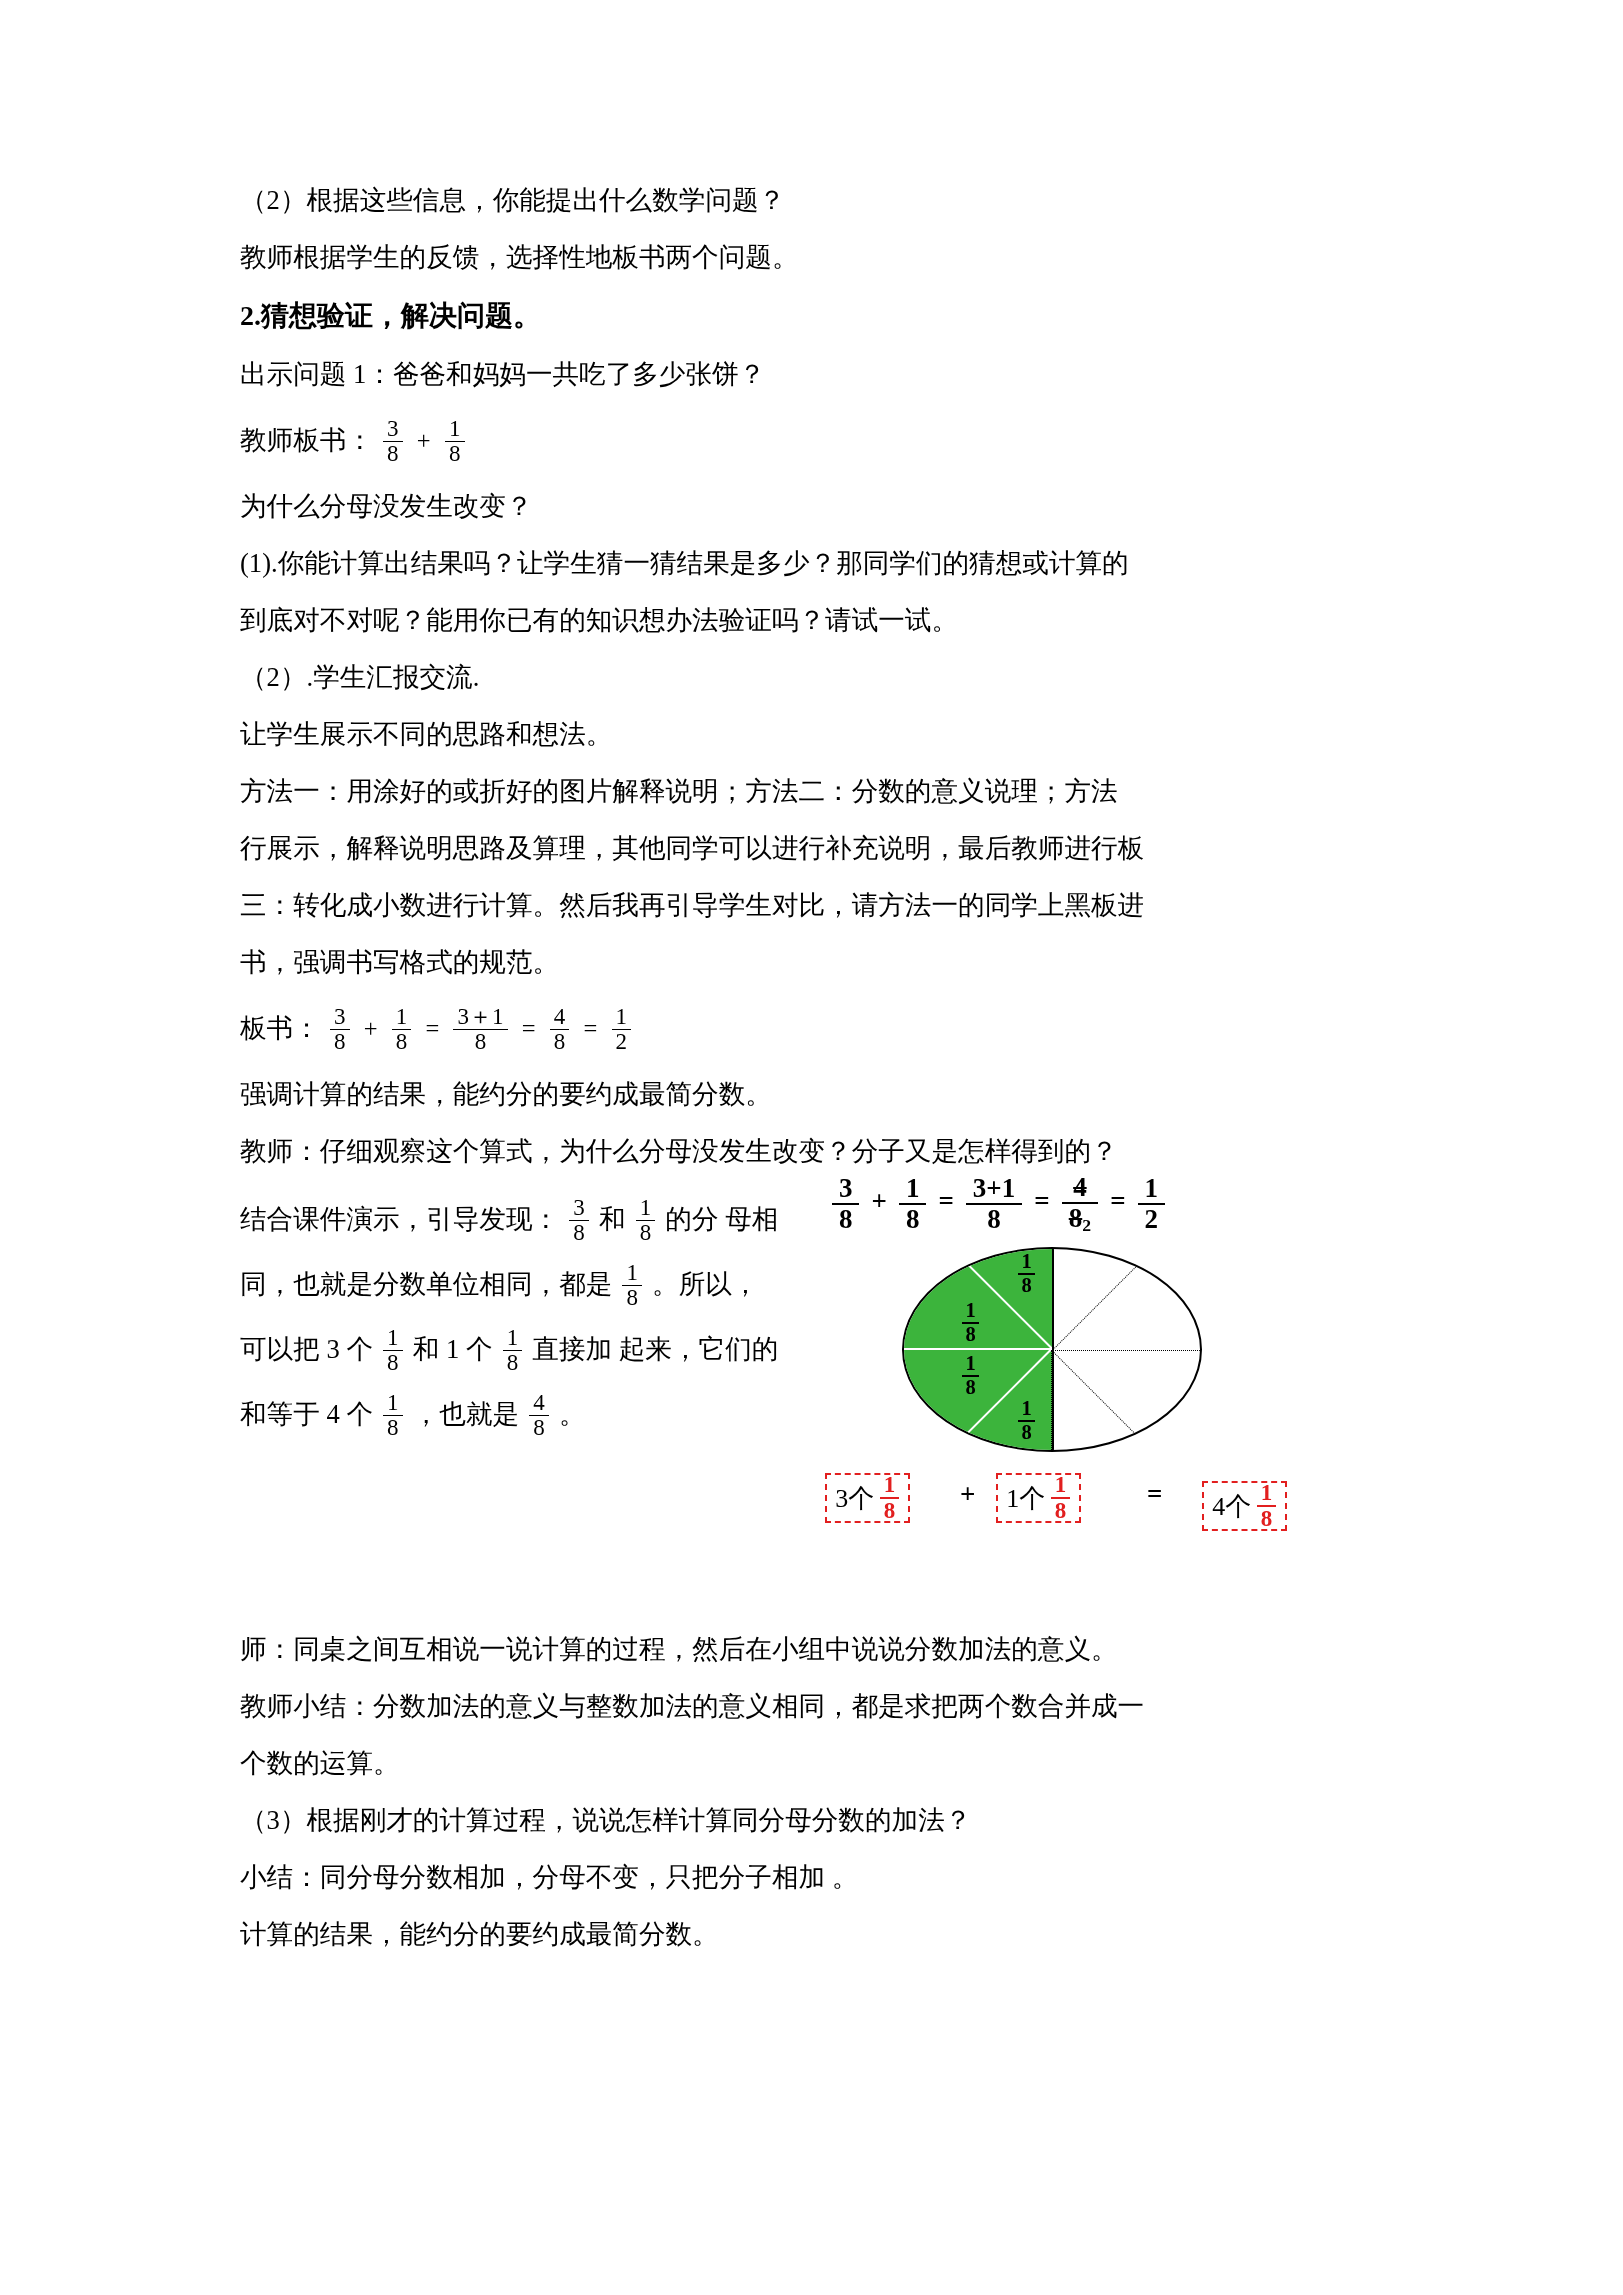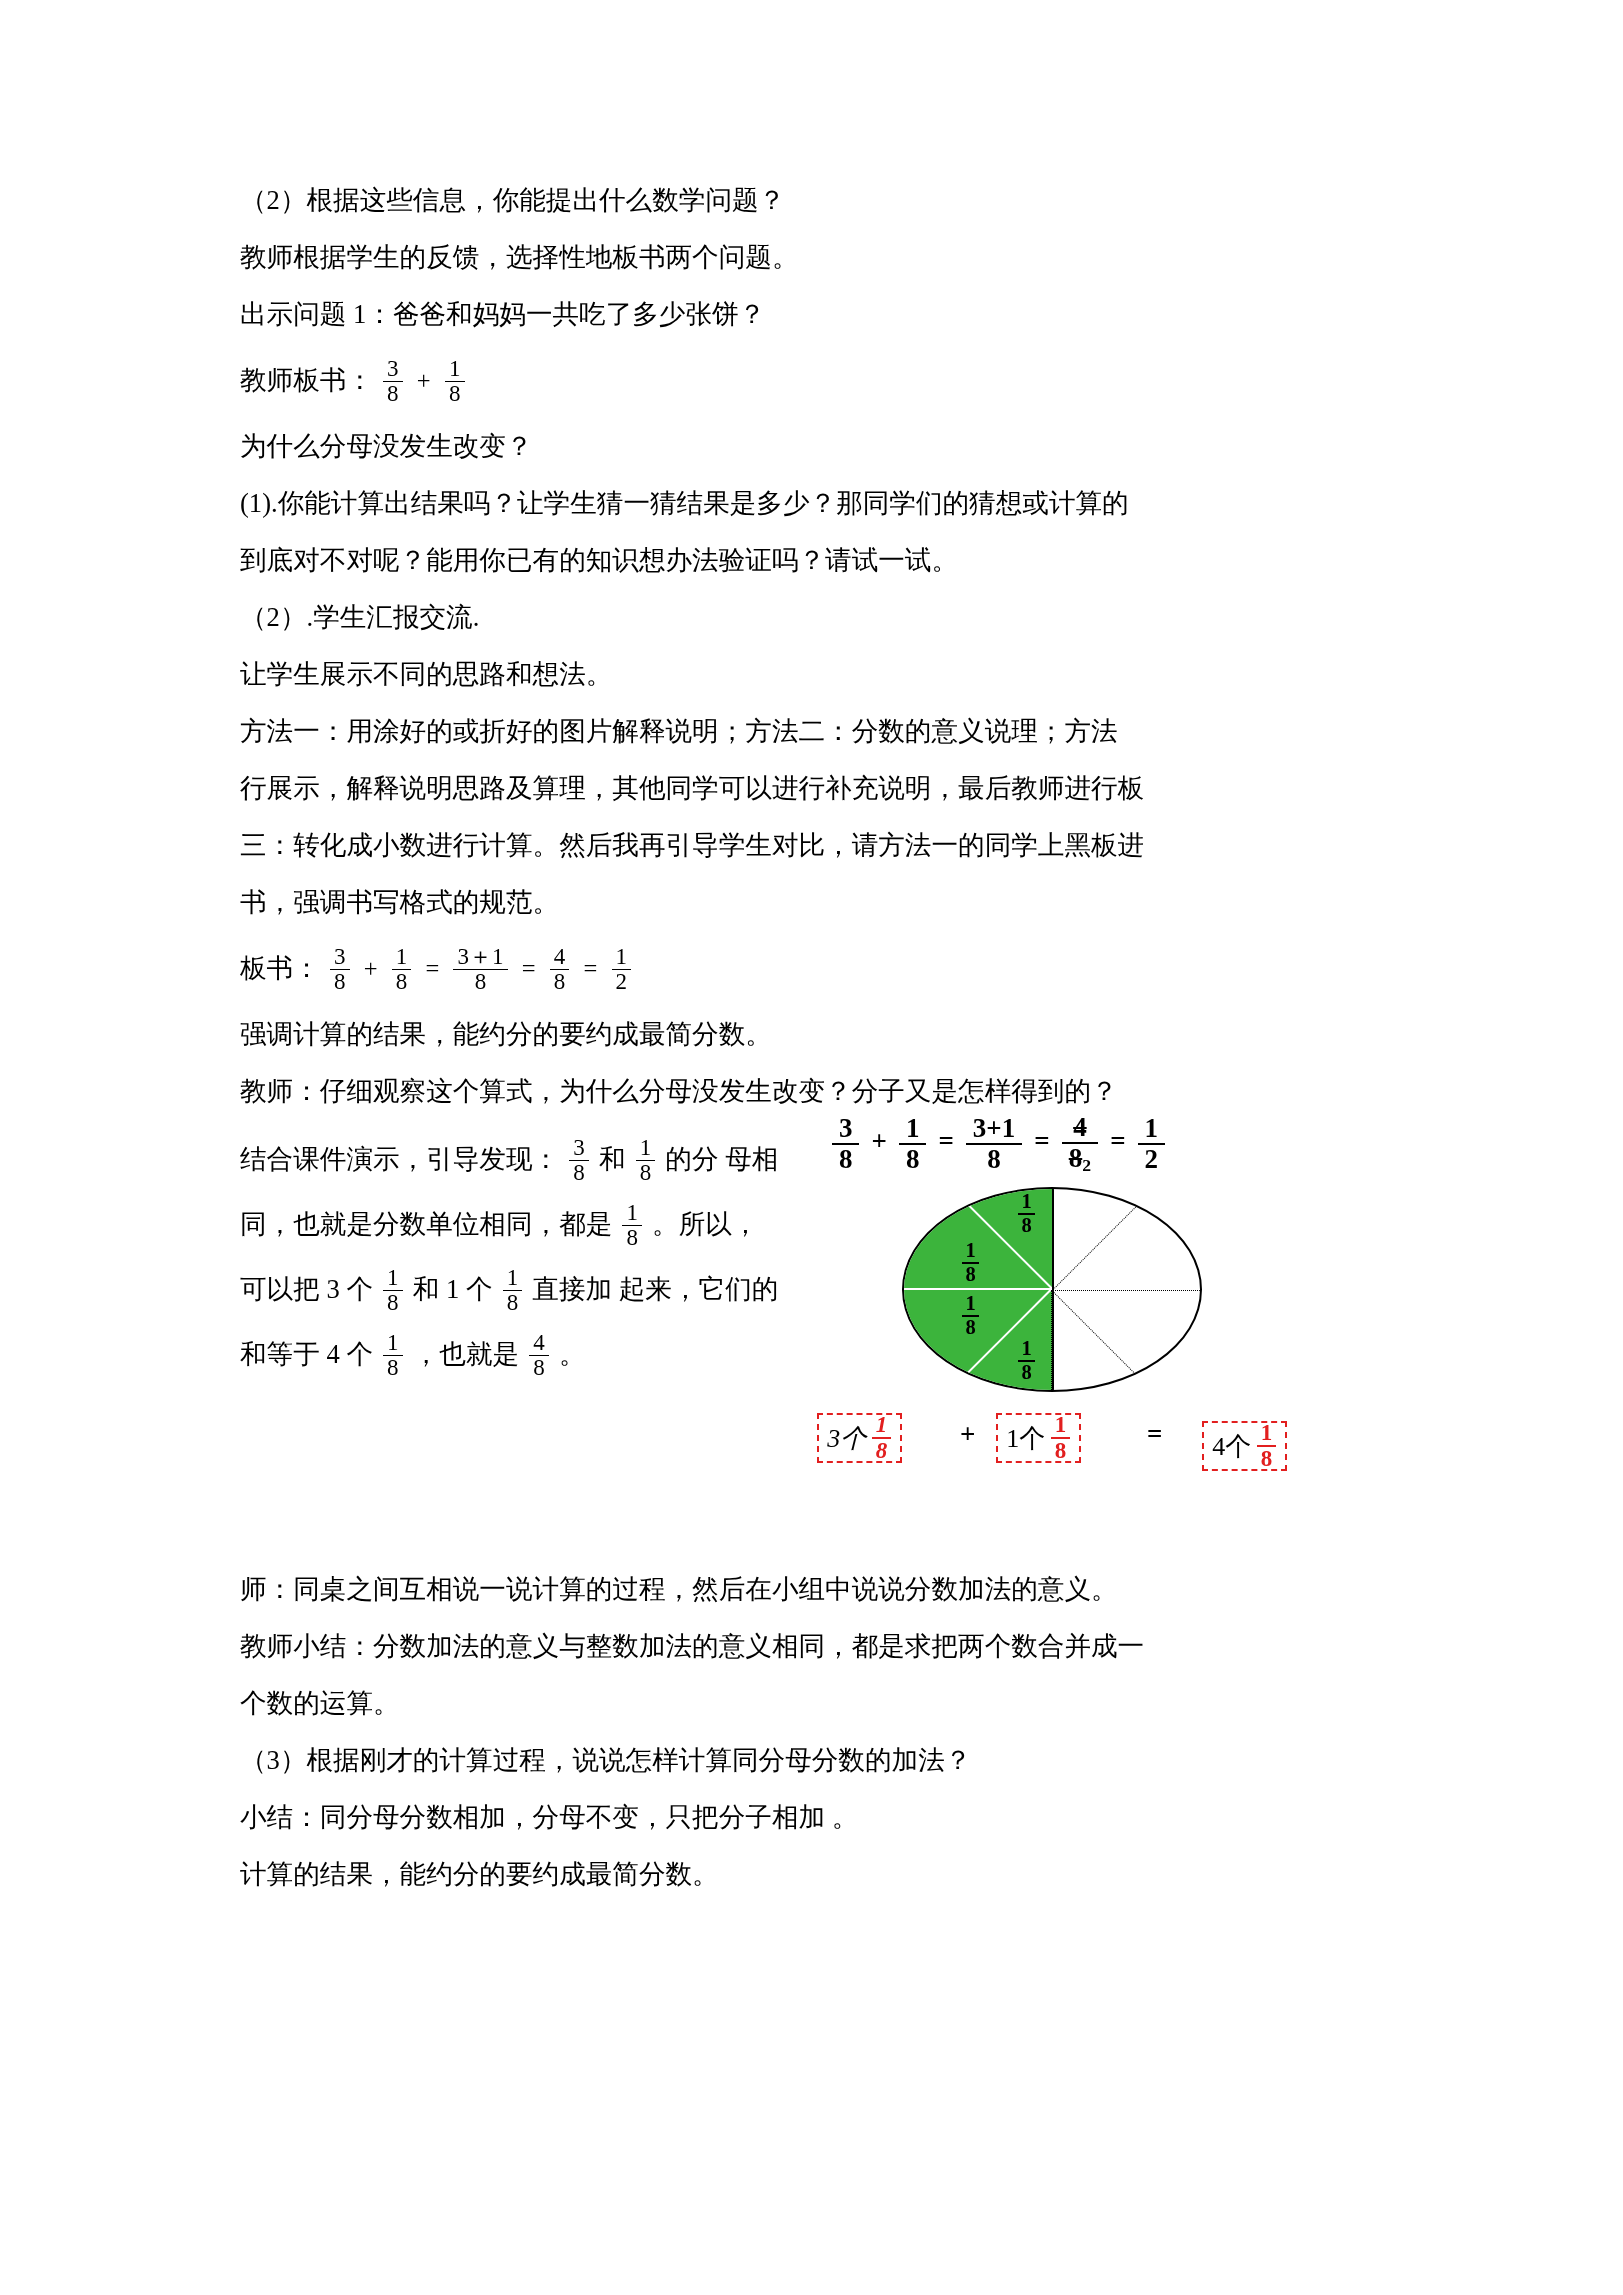--- a/index.html
+++ b/index.html
@@ -205,20 +205,21 @@
   }
 </style>
 </head>
 <body>
 
 <div class="page">
   <div class="content">
 
     <div class="line">（2）根据这些信息，你能提出什么数学问题？</div>
     <div class="line">教师根据学生的反馈，选择性地板书两个问题。</div>
+    <div class="line bold-head">2.猜想验证，解决问题。</div>
     <div class="line">出示问题 1：爸爸和妈妈一共吃了多少张饼？</div>
 
     <div class="eqline">
       <span>教师板书：</span>
       <span class="frac">
         <span class="num">3</span>
         <span class="den">8</span>
       </span>
       <span class="op">+</span>
       <span class="frac">
@@ -365,21 +366,21 @@
             <span class="num">1</span>
             <span class="den">8</span>
           </div>
           <div class="pielabel" style="left:116px; top:151px;">
             <span class="num">1</span>
             <span class="den">8</span>
           </div>
         </div>
 
         <div class="redrow">
-          <div class="redbox" style="left:4px; top:6.8px;font-style:italic;">
+          <div class="redbox" style="left:12px; top:6.8px;">
             <span class="cnt">3个</span>
             <span class="rfrac">
               <span class="num">1</span>
               <span class="den">8</span>
             </span>
           </div>
           <div class="redop" style="left:147px;">+</div>
           <div class="redbox" style="left:183px; top:6.8px;">
             <span class="cnt">1个</span>
             <span class="rfrac">

